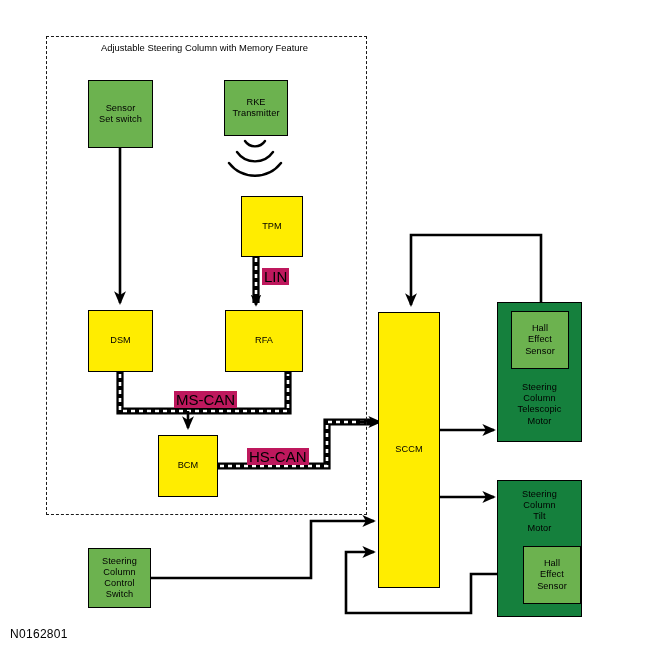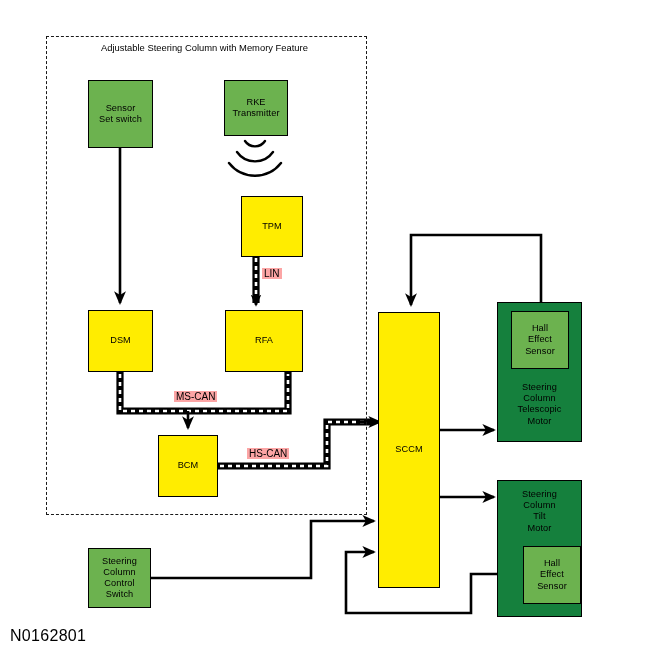--- a/index.html
+++ b/index.html
@@ -83,30 +83,30 @@
   .group-title {
     position: absolute;
     font-size: 9.4px;
     color: #000000;
     white-space: nowrap;
     z-index: 6;
     margin-left: 40px;
   }
   .edge-label {
     position: absolute;
-    font-size: 10px;
-    color: #000000;
-    background: #fca5a5;
+    font-size: 15px;
+    color: #000000;
+    background: #be185d;
     padding: 0 2px;
     white-space: nowrap;
     z-index: 7;
   }
   .footer-id {
     position: absolute;
-    font-size: 16px;
+    font-size: 12px;
     color: #000000;
     letter-spacing: 0.3px;
     z-index: 6;
   }
 </style>
 </head>
 <body>
 
 <div id="canvas">
 

